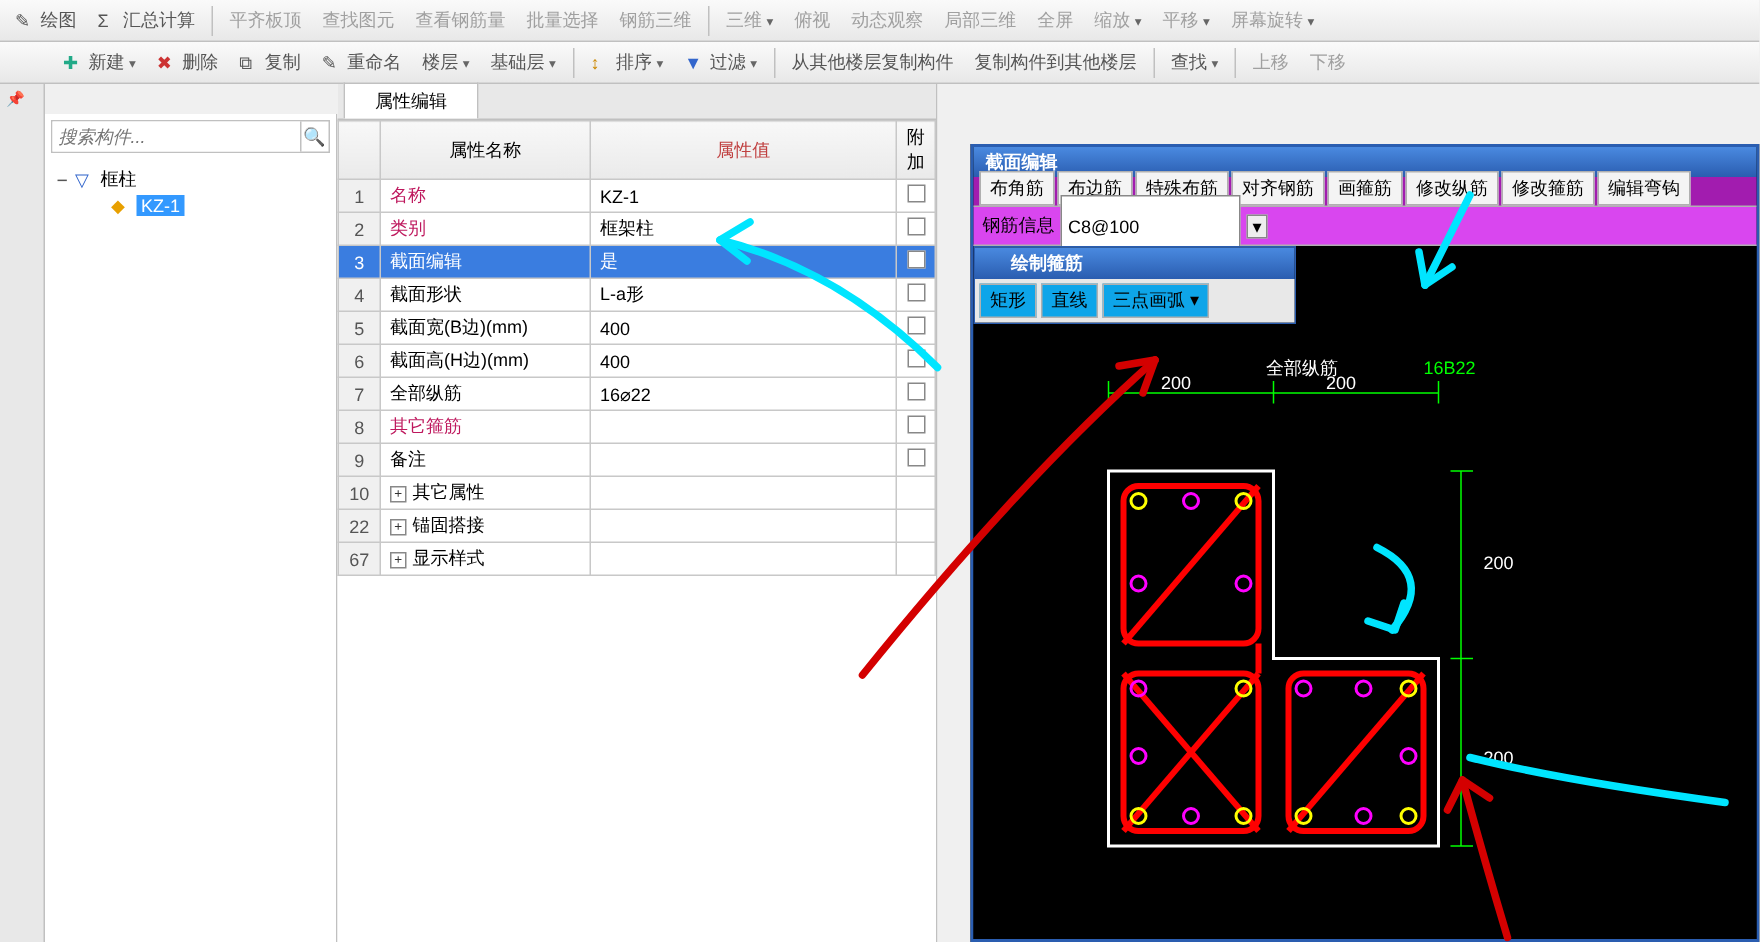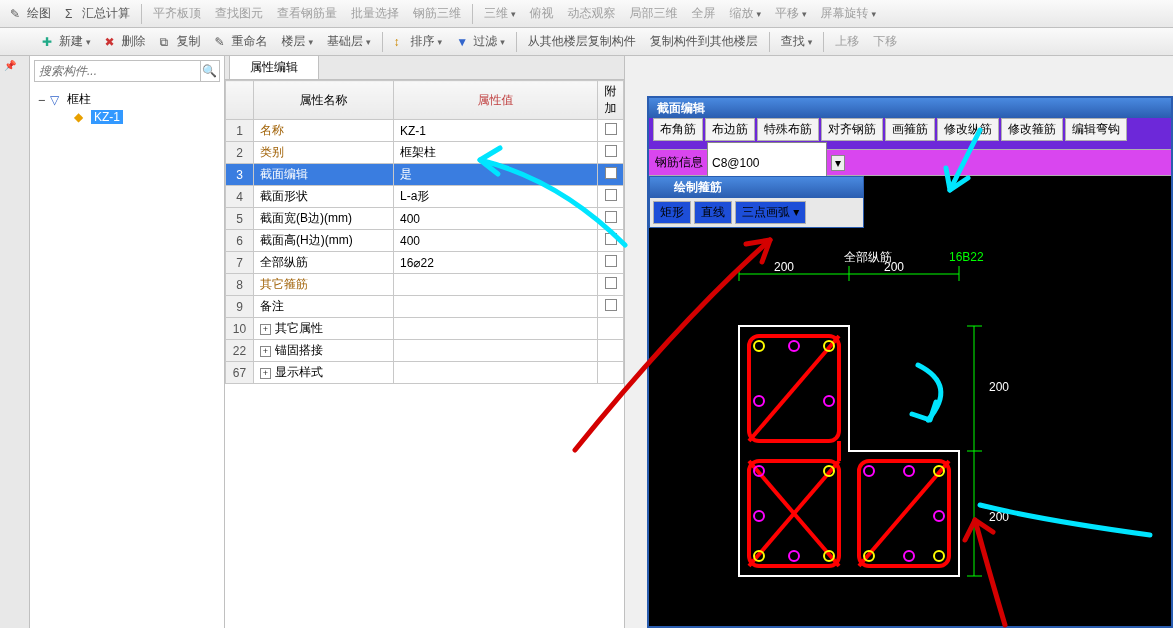--- a/index.html
+++ b/index.html
@@ -9,59 +9,59 @@
   .toolbar { display: flex; align-items: center; height: 28px; background: linear-gradient(#fafafa,#e8e8e8); border-bottom: 1px solid #c0c0c0; padding: 0 4px; gap: 2px; }
   .tbtn { display: flex; align-items: center; padding: 2px 6px; color: #555; gap: 3px; white-space: nowrap; cursor: pointer; }
   .tbtn.disabled { color: #a0a0a0; }
   .tbtn .ic { width: 14px; height: 14px; display:inline-block; }
   .sep { width:1px; height:20px; background:#c0c0c0; margin:0 3px;}
   .dd::after{content:" ▾"; font-size:9px; color:#666;}
 
   
   .main { display:flex; height: calc(628px - 56px); }
   .leftcol { width: 30px; background:#e8e8e8; border-right:1px solid #c0c0c0;}
-  .treewrap { width: 195px; border-right:1px solid #c0c0c0; background:#fff; display:flex; flex-direction:column;}
+  .treewrap { width: 195px; border-right:1px solid #c0c0c0; background:#fff; display:flex; flex-direction:column;margin-top:20px;}
   .searchbox { display:flex; border:1px solid #c0c0c0; margin:4px; }
   .searchbox input{ flex:1; border:none; padding:3px 4px; outline:none; font-style:italic; color:#888;}
   .searchbox .sbtn{ width:22px; display:flex; align-items:center; justify-content:center; border-left:1px solid #c0c0c0; color:#555;}
   .tree { padding:4px 6px; }
   .tnode { display:flex; align-items:center; gap:3px; padding:1px 0;}
   .tnode .label.sel{ background:#3399ff; color:#fff; padding:0 3px;}
   .expander{ width:11px; text-align:center; color:#555; font-family:monospace;}
   .ticon{ width:14px; height:14px; display:inline-block;}
 
   .midcol { width: 400px; background:#fff; border-right:1px solid #c0c0c0; display:flex; flex-direction:column;}
   .tabstrip{ height:24px; display:flex; align-items:flex-end; background:#e8e8e8; border-bottom:1px solid #c0c0c0; padding-left:4px;}
   .tab{ background:#fff; border:1px solid #c0c0c0; border-bottom:none; padding:3px 20px; font-size:12px;}
   table.prop { border-collapse:collapse; width:100%; }
   table.prop th, table.prop td{ border:1px solid #c8c8c8; padding:2px 6px; height:20px; font-size:12px;}
   table.prop th{ background:linear-gradient(#f8f8f8,#eaeaea); font-weight:normal;}
   table.prop th.val{ color:#c04040;font-family:Liberation Serif, serif;}
   table.prop td.idx{ width:28px; text-align:center; background:#f0f0f0; color:#555;}
   table.prop td.name{ width:140px;}
-  table.prop td.name.link{ color:#a16207;}
+  table.prop td.name.link{ color:#be185d;}
   table.prop tr.sel td{ background:#3a7de0; color:#fff;}
   table.prop tr.sel td.idx{ background:#3a7de0; color:#fff;}
   table.prop td.chk{ width:26px; text-align:center;}
   .chkb{ width:12px; height:12px; border:1px solid #888; display:inline-block; background:#fff;}
   .plusbox{ width:11px; height:11px; border:1px solid #888; display:inline-flex; align-items:center; justify-content:center; font-size:9px; line-height:9px; background:#fff; color:#333; margin-right:4px;}
 
   
   .rightarea{ flex:1; position:relative; background:#f0f0f0;}
   .sec-window{ position:absolute; left:22px; top:40px; right:0; bottom:0; border:2px solid #2a5db0; background:#000; display:flex; flex-direction:column;}
   .sec-title{ height:20px; background:linear-gradient(#4a8ae0,#2a5db0); color:#fff; font-weight:bold; padding:2px 8px;}
-  .sec-toolbar{ height:32px; background:#6d28d9; border-bottom:1px solid #b0b0b0; display:flex; align-items:flex-start; gap:2px; padding:0 4px;}
+  .sec-toolbar{ height:20px; background:#a21caf; border-bottom:1px solid #b0b0b0; display:flex; align-items:flex-end; gap:2px; padding:0 4px;}
   .sec-toolbar .btn{ border:1px solid #b0b0b0; background:#f4f4f4; padding:2px 6px; cursor:pointer;}
   .sec-inforow{ height:26px; background:#d946ef; border-bottom:1px solid #b0b0b0; display:flex; align-items:center; padding:0 6px; gap:4px;}
   .sec-inforow input{ border:1px solid #888; padding:13px 4px; width:120px;}
   .canvas-wrap{ flex:1; position:relative; background:#000;}
   .float-panel{ position:absolute; left:0; top:0; width:215px; border:1px solid #2a5db0;}
   .float-title{ background:linear-gradient(#4a8ae0,#2a5db0); color:#fff; padding:2px 24px; font-weight:bold;}
   .float-body{ background:#e8e8e8; padding:3px; display:flex; gap:3px;}
-  .float-body .btn{ border:1px solid #b0b0b0; background:#1d4ed8; padding:2px 6px; cursor:pointer;}
+  .float-body .btn{ border:1px solid #b0b0b0; background:#0ea5e9; padding:2px 6px; cursor:pointer;}
   svg.canvas{ position:absolute; left:0; top:0; }
 
   .annot{ position:absolute; pointer-events:none; }
 </style>
 </head>
 <body>
 
 <div class="toolbar">
   <div class="tbtn">
       <span class="ic">✎</span>

